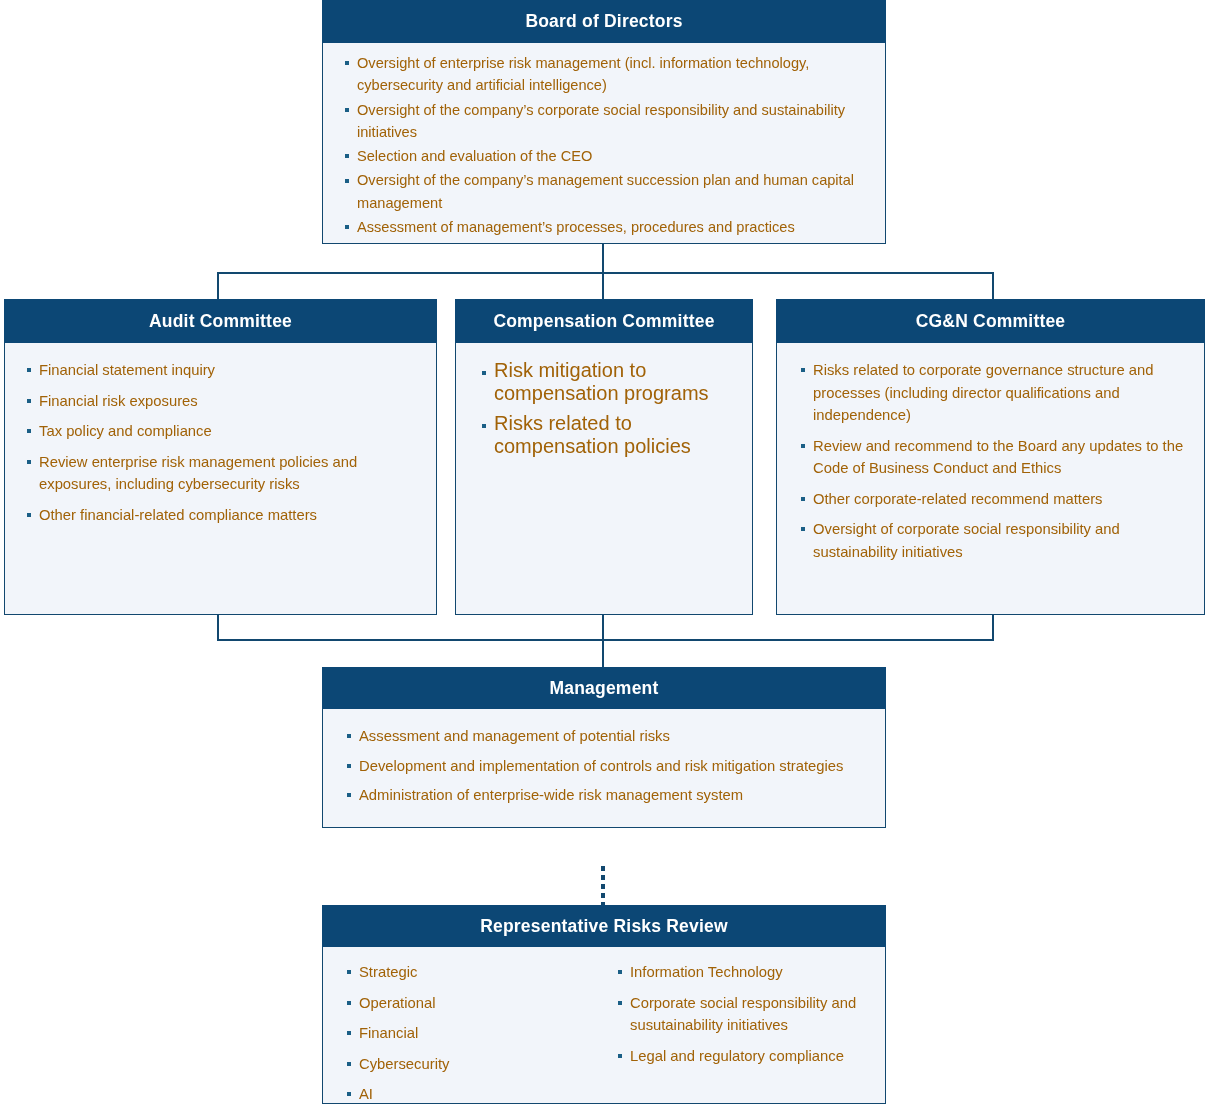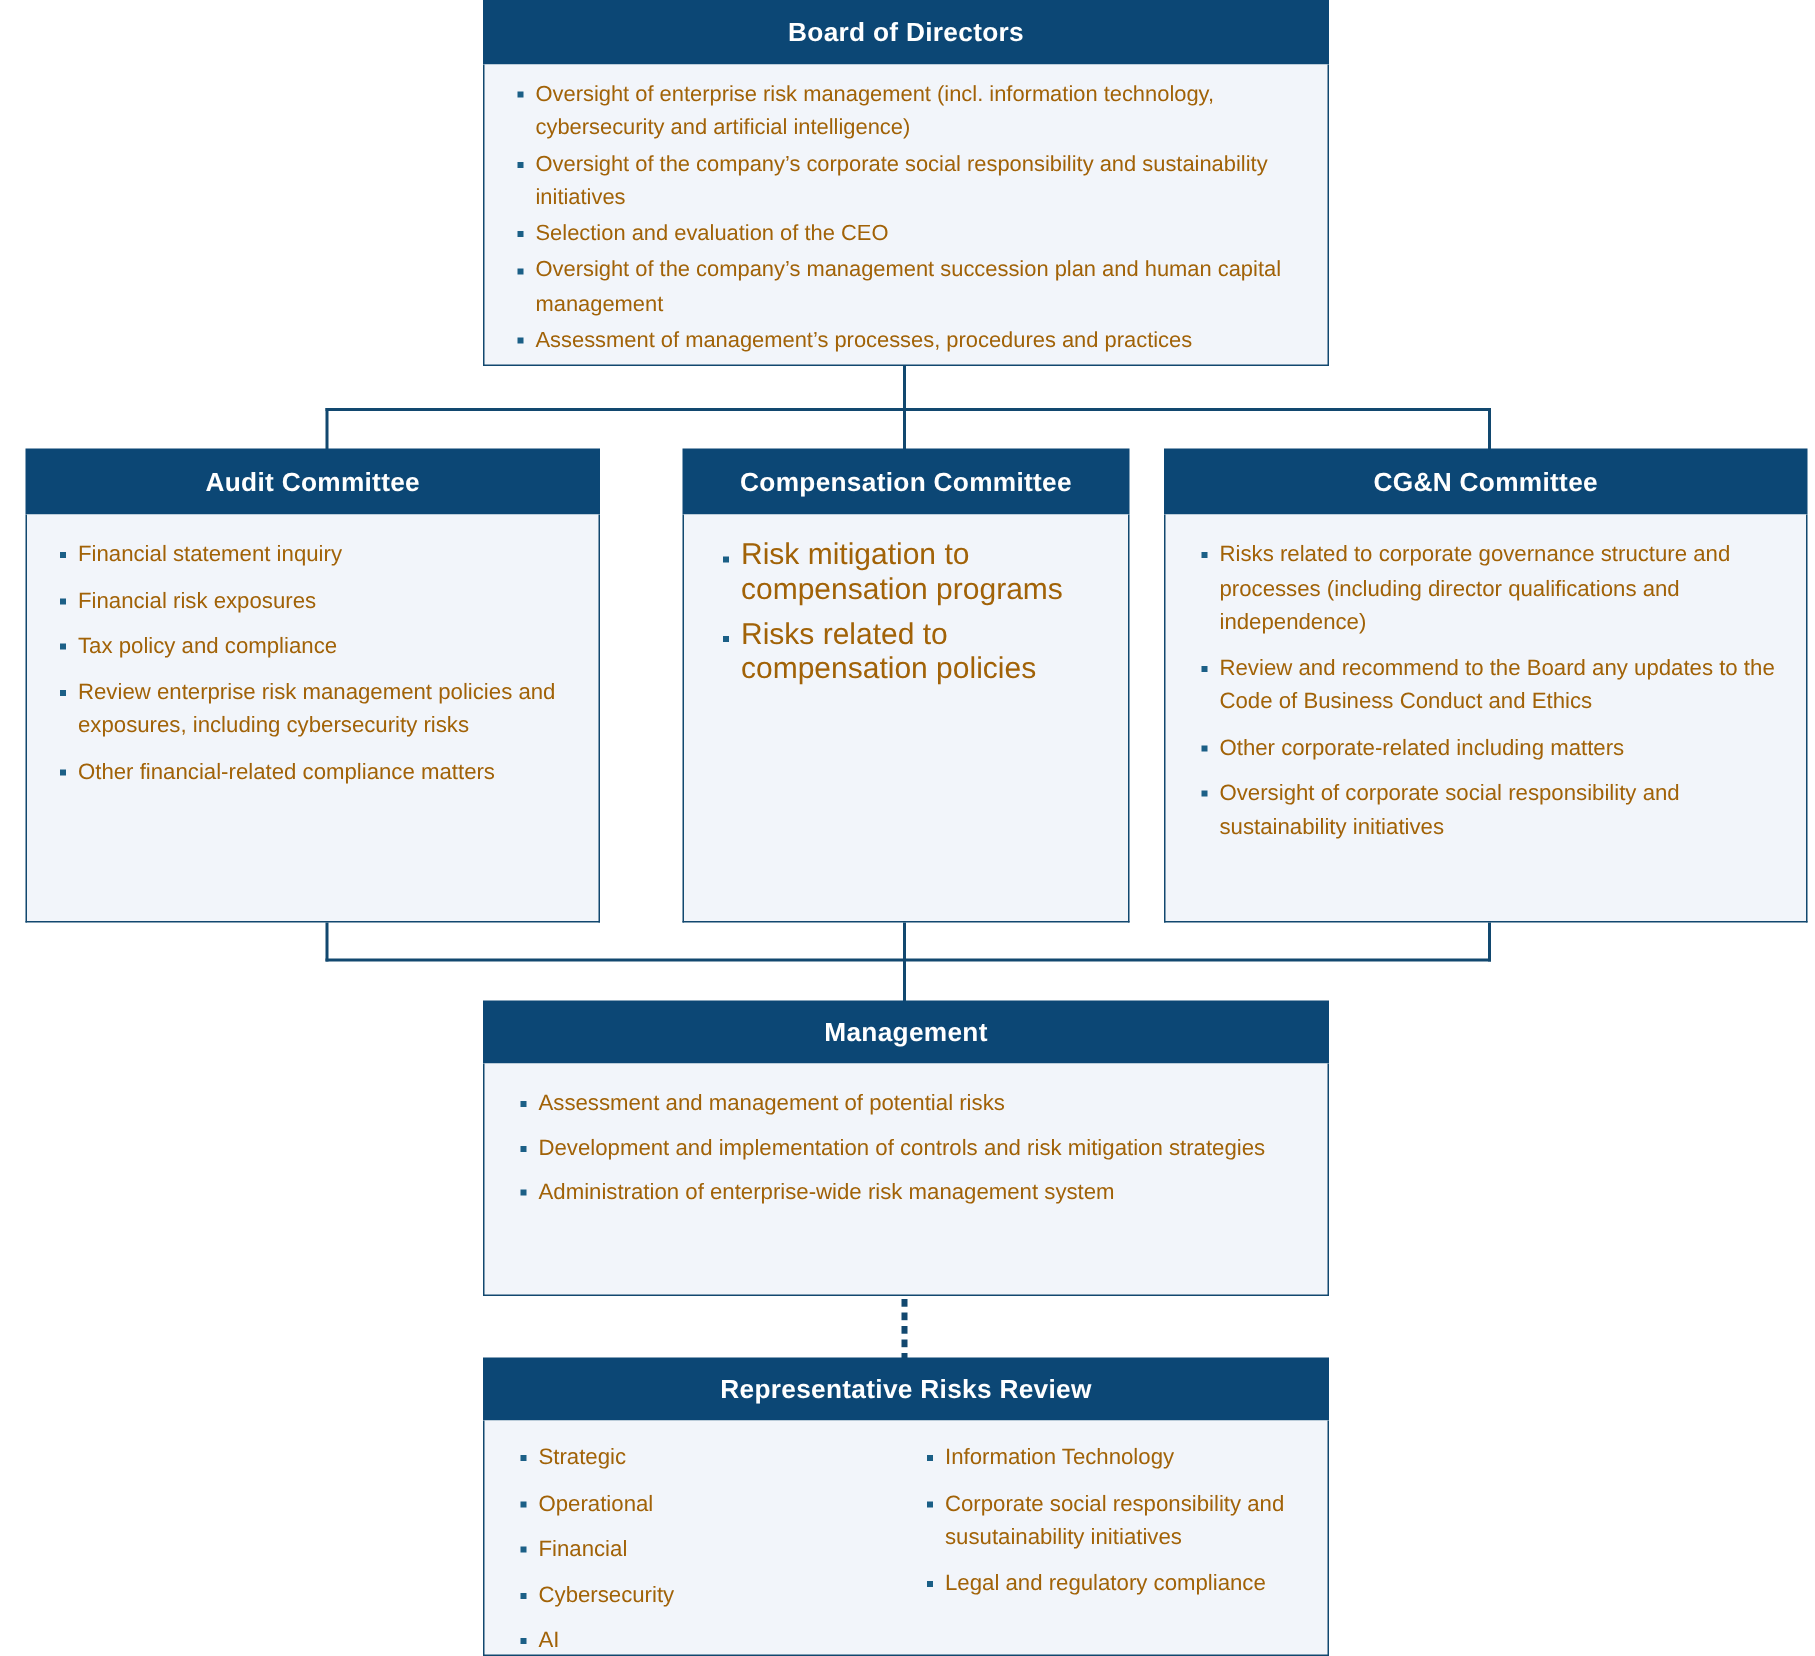--- a/index.html
+++ b/index.html
@@ -85,41 +85,41 @@
     background-repeat: repeat-y;
   }
 
   
   #board { left: 322px; top: 0px; width: 564px; }
   #board .node-header { height: 43px; font-size: 17.5px; }
   #board .node-body { height: 201px; padding: 9px 20px 6px 20px; }
   #board ul.bullets > li { font-size: 14.6px; line-height: 22.3px; }
 
   
-  #audit { left: 17px; top: 299px; width: 383px; }
+  #audit { left: 4px; top: 299px; width: 433px; }
   #audit .node-header { height: 44px; font-size: 17.5px; }
   #audit .node-body { height: 272px; padding: 16px 18px 6px 20px; }
   #audit ul.bullets > li { font-size: 14.8px; line-height: 22.5px; margin-bottom: 8px; }
 
   
   #comp { left: 455px; top: 299px; width: 298px; }
   #comp .node-header { height: 44px; font-size: 17.5px; }
   #comp .node-body { height: 272px; padding: 16px 16px 6px 24px; }
   #comp ul.bullets > li { font-size: 20px; line-height: 22.5px; margin-bottom: 8px; }
 
   
   #cgn { left: 776px; top: 299px; width: 429px; }
   #cgn .node-header { height: 44px; font-size: 17.5px; }
   #cgn .node-body { height: 272px; padding: 16px 10px 6px 22px; }
   #cgn ul.bullets > li { font-size: 14.8px; line-height: 22.5px; margin-bottom: 8px; }
 
   
   #mgmt { left: 322px; top: 667px; width: 564px; }
   #mgmt .node-header { height: 42px; font-size: 17.5px; }
-  #mgmt .node-body { height: 155px; padding: 16px 4px 6px 22px; }
+  #mgmt .node-body { height: 119px; padding: 16px 4px 6px 22px; }
   #mgmt ul.bullets > li { font-size: 14.8px; line-height: 22.5px; margin-bottom: 7px; }
 
   
   #risks { left: 322px; top: 905px; width: 564px; }
   #risks .node-header { height: 42px; font-size: 17.5px; }
   #risks .node-body { height: 157px; padding: 14px 14px 6px 22px; display: flex; }
   #risks .risk-col { flex: 1 1 0; }
   #risks .risk-col.col-b { padding-left: 16px; }
   #risks ul.bullets > li { font-size: 14.8px; line-height: 22.5px; margin-bottom: 8px; }
 </style>
@@ -177,21 +177,21 @@
       </ul>
     </div>
   </div>
 
   <div class="node" id="cgn">
     <div class="node-header">CG&amp;N Committee</div>
     <div class="node-body">
       <ul class="bullets">
         <li>Risks related to corporate governance structure and processes (including director qualifications and independence)</li>
         <li>Review and recommend to the Board any updates to the Code of Business Conduct and Ethics</li>
-        <li>Other corporate-related including matters</li>
+        <li>Other corporate-related recommend matters</li>
         <li>Oversight of corporate social responsibility and sustainability initiatives</li>
       </ul>
     </div>
   </div>
 
   <div class="node" id="mgmt">
     <div class="node-header">Management</div>
     <div class="node-body">
       <ul class="bullets">
         <li>Assessment and management of potential risks</li>

